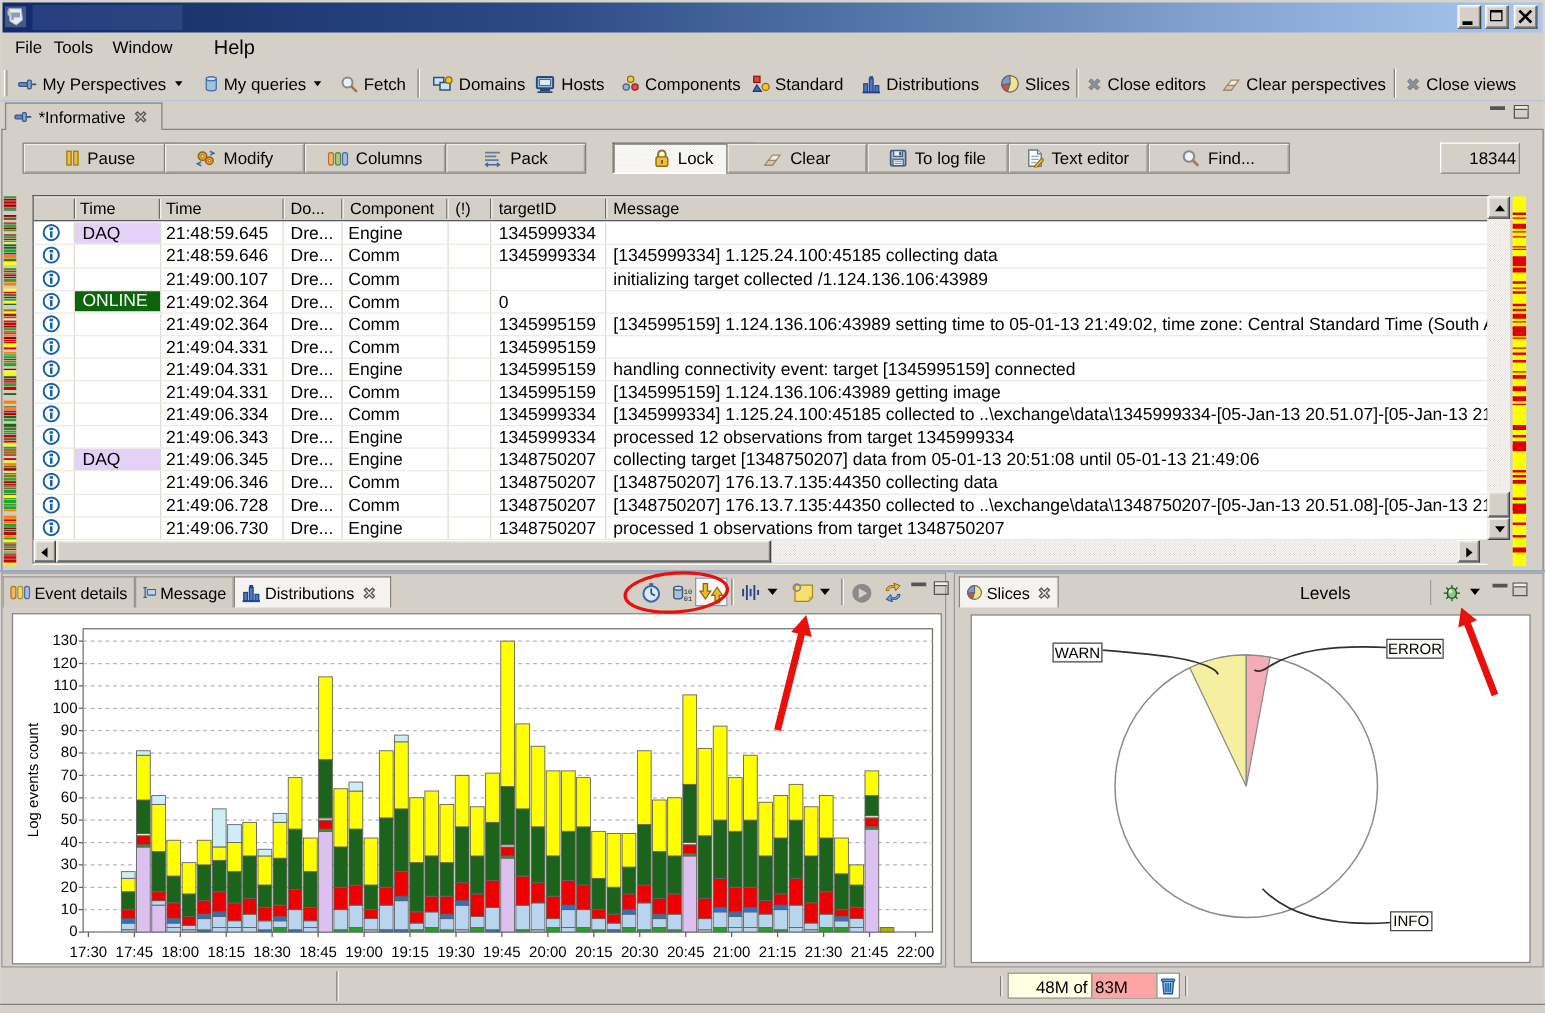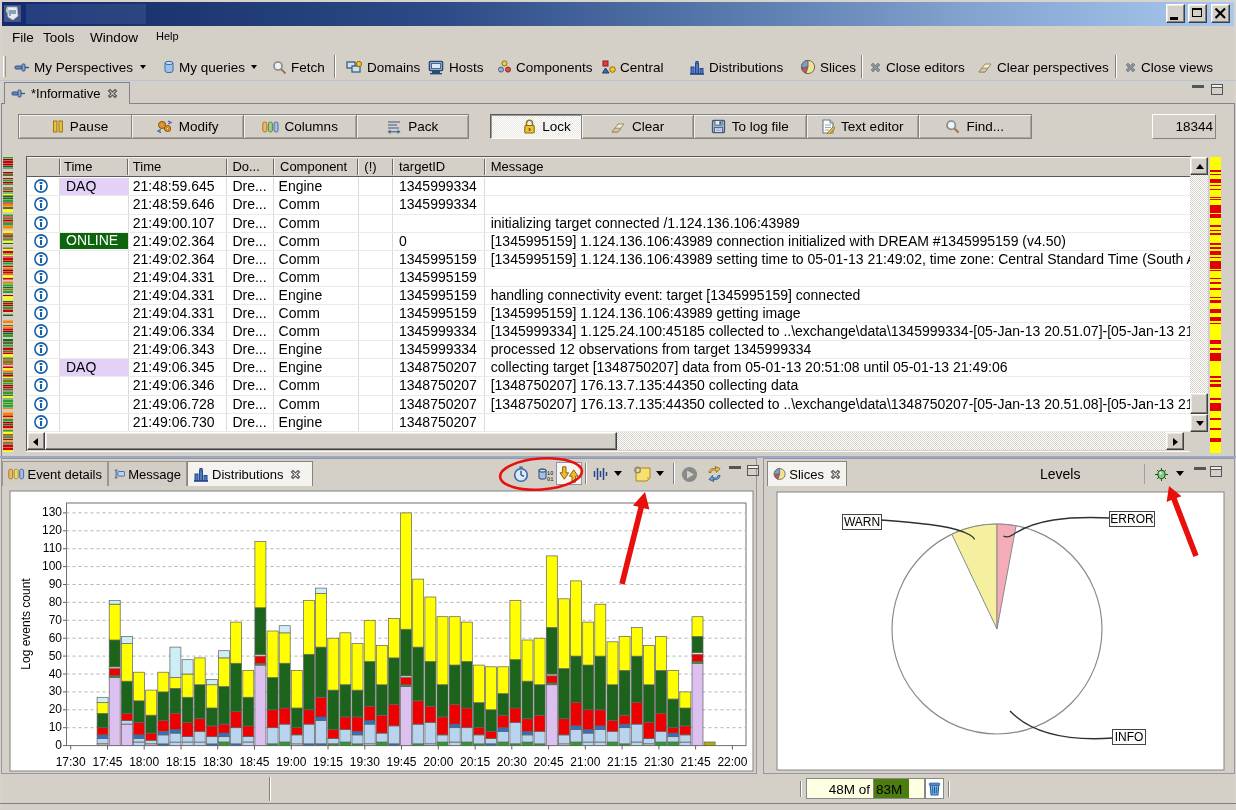--- a/index.html
+++ b/index.html
@@ -45,21 +45,21 @@
 <div class="winbtn" style="left:1211px;top:4px">
     <svg width="17" height="17" viewBox="0 0 17 17">
       <path d="M3.5,3.5 L13,13" stroke="#000" stroke-width="2.1"></path>
       <path d="M13,3.5 L3.5,13" stroke="#000" stroke-width="2.1"></path>
     </svg>
   </div>
 
 <div class="abs" style="left:12px;top:30px;font-size:13.5px">File</div>
 <div class="abs" style="left:43px;top:30px;font-size:13.5px">Tools</div>
 <div class="abs" style="left:90px;top:30px;font-size:13.5px">Window</div>
-<div class="abs" style="left:156px;top:30px;font-size:11px">Help</div>
+<div class="abs" style="left:171px;top:30px;font-size:16px">Help</div>
 
 <div class="abs" style="left:3px;top:56px;width:3px;height:21px;border-left:1px solid #fff;border-right:1px solid #9a968e"></div>
 <div class="tbitem" style="left:14px">
     <svg width="16" height="14" viewBox="0 0 16 14">
       <rect x="1" y="6" width="7" height="3" rx="1" fill="#6688bb" stroke="#335588" stroke-width="1"></rect>
       <rect x="8" y="4" width="3" height="7" rx="1" fill="#88aacc" stroke="#335588" stroke-width="1"></rect>
       <line x1="11" y1="7.5" x2="15" y2="7.5" stroke="#335588" stroke-width="1.4"></line>
     </svg>
     <span class="tbtxt">My Perspectives</span>
   </div>
@@ -108,21 +108,21 @@
       <circle cx="11" cy="9.6" r="2.5" fill="#e05050" stroke="#902020" stroke-width="1"></circle>
     </svg>
     <span class="tbtxt">Components</span>
   </div>
 <div class="tbitem" style="left:602px">
     <svg width="14" height="14" viewBox="0 0 14 14">
       <rect x="1" y="1" width="5" height="5" fill="#e04040" stroke="#881818" stroke-width="1"></rect>
       <path d="M3.5,8 L7,13 L0.5,13 Z" fill="#3a6ab0" stroke="#1a3a70" stroke-width="1"></path>
       <circle cx="10.5" cy="9.5" r="2.8" fill="#f4c81e" stroke="#8a6a10" stroke-width="1"></circle>
     </svg>
-    <span class="tbtxt">Central</span>
+    <span class="tbtxt">Standard</span>
   </div>
 <div class="tbitem" style="left:689px">
     <svg width="16" height="15" viewBox="0 0 16 15">
       <line x1="1" y1="14" x2="15" y2="14" stroke="#24448c" stroke-width="1.6"></line>
       <rect x="2" y="7" width="3" height="6.5" fill="#4a7ac4" stroke="#24448c" stroke-width="1"></rect>
       <rect x="6.5" y="3" width="3" height="10.5" fill="#4a7ac4" stroke="#24448c" stroke-width="1"></rect>
       <rect x="11" y="8.5" width="3" height="5" fill="#4a7ac4" stroke="#24448c" stroke-width="1"></rect>
       <rect x="6.5" y="1" width="3" height="1.6" fill="#24448c"></rect>
     </svg>
     <span class="tbtxt">Distributions</span>
@@ -305,49 +305,49 @@
       <svg width="14" height="14" viewBox="0 0 14 14">
         <circle cx="7" cy="7" r="6.1" fill="#fff" stroke="#1560a8" stroke-width="1.6"></circle>
         <rect x="6" y="6" width="2" height="5" fill="#1560a8"></rect>
         <rect x="5.6" y="3" width="2.8" height="2" fill="#1560a8"></rect>
       </svg>
     </span>
     <span class="c t1">21:48:59.646</span>
     <span class="c t2">Dre...</span>
     <span class="c t3">Comm</span>
     <span class="c t4">1345999334</span>
+    <span class="c t5">[1345999334] 1.125.24.100:45185 collecting data</span>
   </div>
 <div class="tr" style="top:213.5px">
     <span class="ii">
       <svg width="14" height="14" viewBox="0 0 14 14">
         <circle cx="7" cy="7" r="6.1" fill="#fff" stroke="#1560a8" stroke-width="1.6"></circle>
         <rect x="6" y="6" width="2" height="5" fill="#1560a8"></rect>
         <rect x="5.6" y="3" width="2.8" height="2" fill="#1560a8"></rect>
       </svg>
     </span>
     <span class="c t1">21:49:00.107</span>
     <span class="c t2">Dre...</span>
     <span class="c t3">Comm</span>
     <span class="c t4"></span>
-    <span class="c t5">initializing target connected /1.124.136.106:43989</span>
+    <span class="c t5">initializing target collected /1.124.136.106:43989</span>
   </div>
 <div class="tr" style="top:231.6px">
     <span class="ii">
       <svg width="14" height="14" viewBox="0 0 14 14">
         <circle cx="7" cy="7" r="6.1" fill="#fff" stroke="#1560a8" stroke-width="1.6"></circle>
         <rect x="6" y="6" width="2" height="5" fill="#1560a8"></rect>
         <rect x="5.6" y="3" width="2.8" height="2" fill="#1560a8"></rect>
       </svg>
     </span>
     <span class="tag onl">ONLINE</span>
     <span class="c t1">21:49:02.364</span>
     <span class="c t2">Dre...</span>
     <span class="c t3">Comm</span>
     <span class="c t4">0</span>
-    <span class="c t5">[1345995159] 1.124.136.106:43989 connection initialized with DREAM #1345995159 (v4.50)</span>
   </div>
 <div class="tr" style="top:249.7px">
     <span class="ii">
       <svg width="14" height="14" viewBox="0 0 14 14">
         <circle cx="7" cy="7" r="6.1" fill="#fff" stroke="#1560a8" stroke-width="1.6"></circle>
         <rect x="6" y="6" width="2" height="5" fill="#1560a8"></rect>
         <rect x="5.6" y="3" width="2.8" height="2" fill="#1560a8"></rect>
       </svg>
     </span>
     <span class="c t1">21:49:02.364</span>
@@ -473,20 +473,21 @@
       <svg width="14" height="14" viewBox="0 0 14 14">
         <circle cx="7" cy="7" r="6.1" fill="#fff" stroke="#1560a8" stroke-width="1.6"></circle>
         <rect x="6" y="6" width="2" height="5" fill="#1560a8"></rect>
         <rect x="5.6" y="3" width="2.8" height="2" fill="#1560a8"></rect>
       </svg>
     </span>
     <span class="c t1">21:49:06.730</span>
     <span class="c t2">Dre...</span>
     <span class="c t3">Engine</span>
     <span class="c t4">1348750207</span>
+    <span class="c t5">processed 1 observations from target 1348750207</span>
   </div>
 <div style="position:absolute;left:59px;top:177.5px;width:1px;height:254px;background:#dedbd2"></div>
 <div style="position:absolute;left:127.5px;top:177.5px;width:1px;height:254px;background:#dedbd2"></div>
 <div style="position:absolute;left:226px;top:177.5px;width:1px;height:254px;background:#dedbd2"></div>
 <div style="position:absolute;left:273px;top:177.5px;width:1px;height:254px;background:#dedbd2"></div>
 <div style="position:absolute;left:357.5px;top:177.5px;width:1px;height:254px;background:#dedbd2"></div>
 <div style="position:absolute;left:392px;top:177.5px;width:1px;height:254px;background:#dedbd2"></div>
 <div style="position:absolute;left:484px;top:177.5px;width:1px;height:254px;background:#dedbd2"></div>
 <div style="position:absolute;left:27px;top:195.4px;width:1163px;height:1px;background:#eceae2"></div>
 <div style="position:absolute;left:27px;top:213.5px;width:1163px;height:1px;background:#eceae2"></div>
@@ -1220,21 +1221,21 @@
 </svg>
 
 <div class="abs" style="left:842px;top:514px;width:40px;height:16px;background:#fcfcfa;border:1px solid #444;font-size:12px;text-align:center;line-height:15px">WARN</div>
 <div class="abs" style="left:1109px;top:511px;width:46px;height:16px;background:#fcfcfa;border:1px solid #444;font-size:12px;text-align:center;line-height:15px">ERROR</div>
 <div class="abs" style="left:1112px;top:729px;width:34px;height:16px;background:#fcfcfa;border:1px solid #444;font-size:12px;text-align:center;line-height:15px">INFO</div>
 
 <div class="abs" style="left:269px;top:777px;width:2px;height:24px;border-left:1px solid #857f72;border-right:1px solid #fff"></div>
 <div class="abs" style="left:800px;top:781px;width:2px;height:16px;border-left:1px solid #808080;border-right:1px solid #fff"></div>
 <div class="abs" style="left:806px;top:778px;width:119px;height:21px;border:1px solid #888;background:#ffffe1;font-size:13.5px">
     <div style="position:absolute;right:54px;top:3px">48M of</div>
-    <div class="abs" style="left:66px;top:0;width:36px;height:19px;background:#4d7c0f;border-left:1px solid #888;padding:3px 15px 0 2px">83M</div>
+    <div class="abs" style="left:66px;top:0;width:56px;height:19px;background:#fca5a5;border-left:1px solid #888;padding:3px 15px 0 2px">83M</div>
   </div>
 <div class="abs" style="left:925px;top:778px;width:19px;height:21px;border:1px solid #888;background:#fff">
     <div style="margin:2px 0 0 2px">
       <svg width="13" height="15" viewBox="0 0 13 15">
         <path d="M2.2,4 h8.6 l-0.9,10 h-6.8 z" fill="#8ab8e8" stroke="#1a5a9a" stroke-width="1.1"></path>
         <line x1="4.6" y1="5.5" x2="4.8" y2="12.5" stroke="#1a5a9a" stroke-width="1"></line>
         <line x1="6.5" y1="5.5" x2="6.5" y2="12.5" stroke="#1a5a9a" stroke-width="1"></line>
         <line x1="8.4" y1="5.5" x2="8.2" y2="12.5" stroke="#1a5a9a" stroke-width="1"></line>
         <rect x="1.2" y="2.2" width="10.6" height="1.8" rx="0.9" fill="#8ab8e8" stroke="#1a5a9a" stroke-width="1"></rect>
       </svg>

